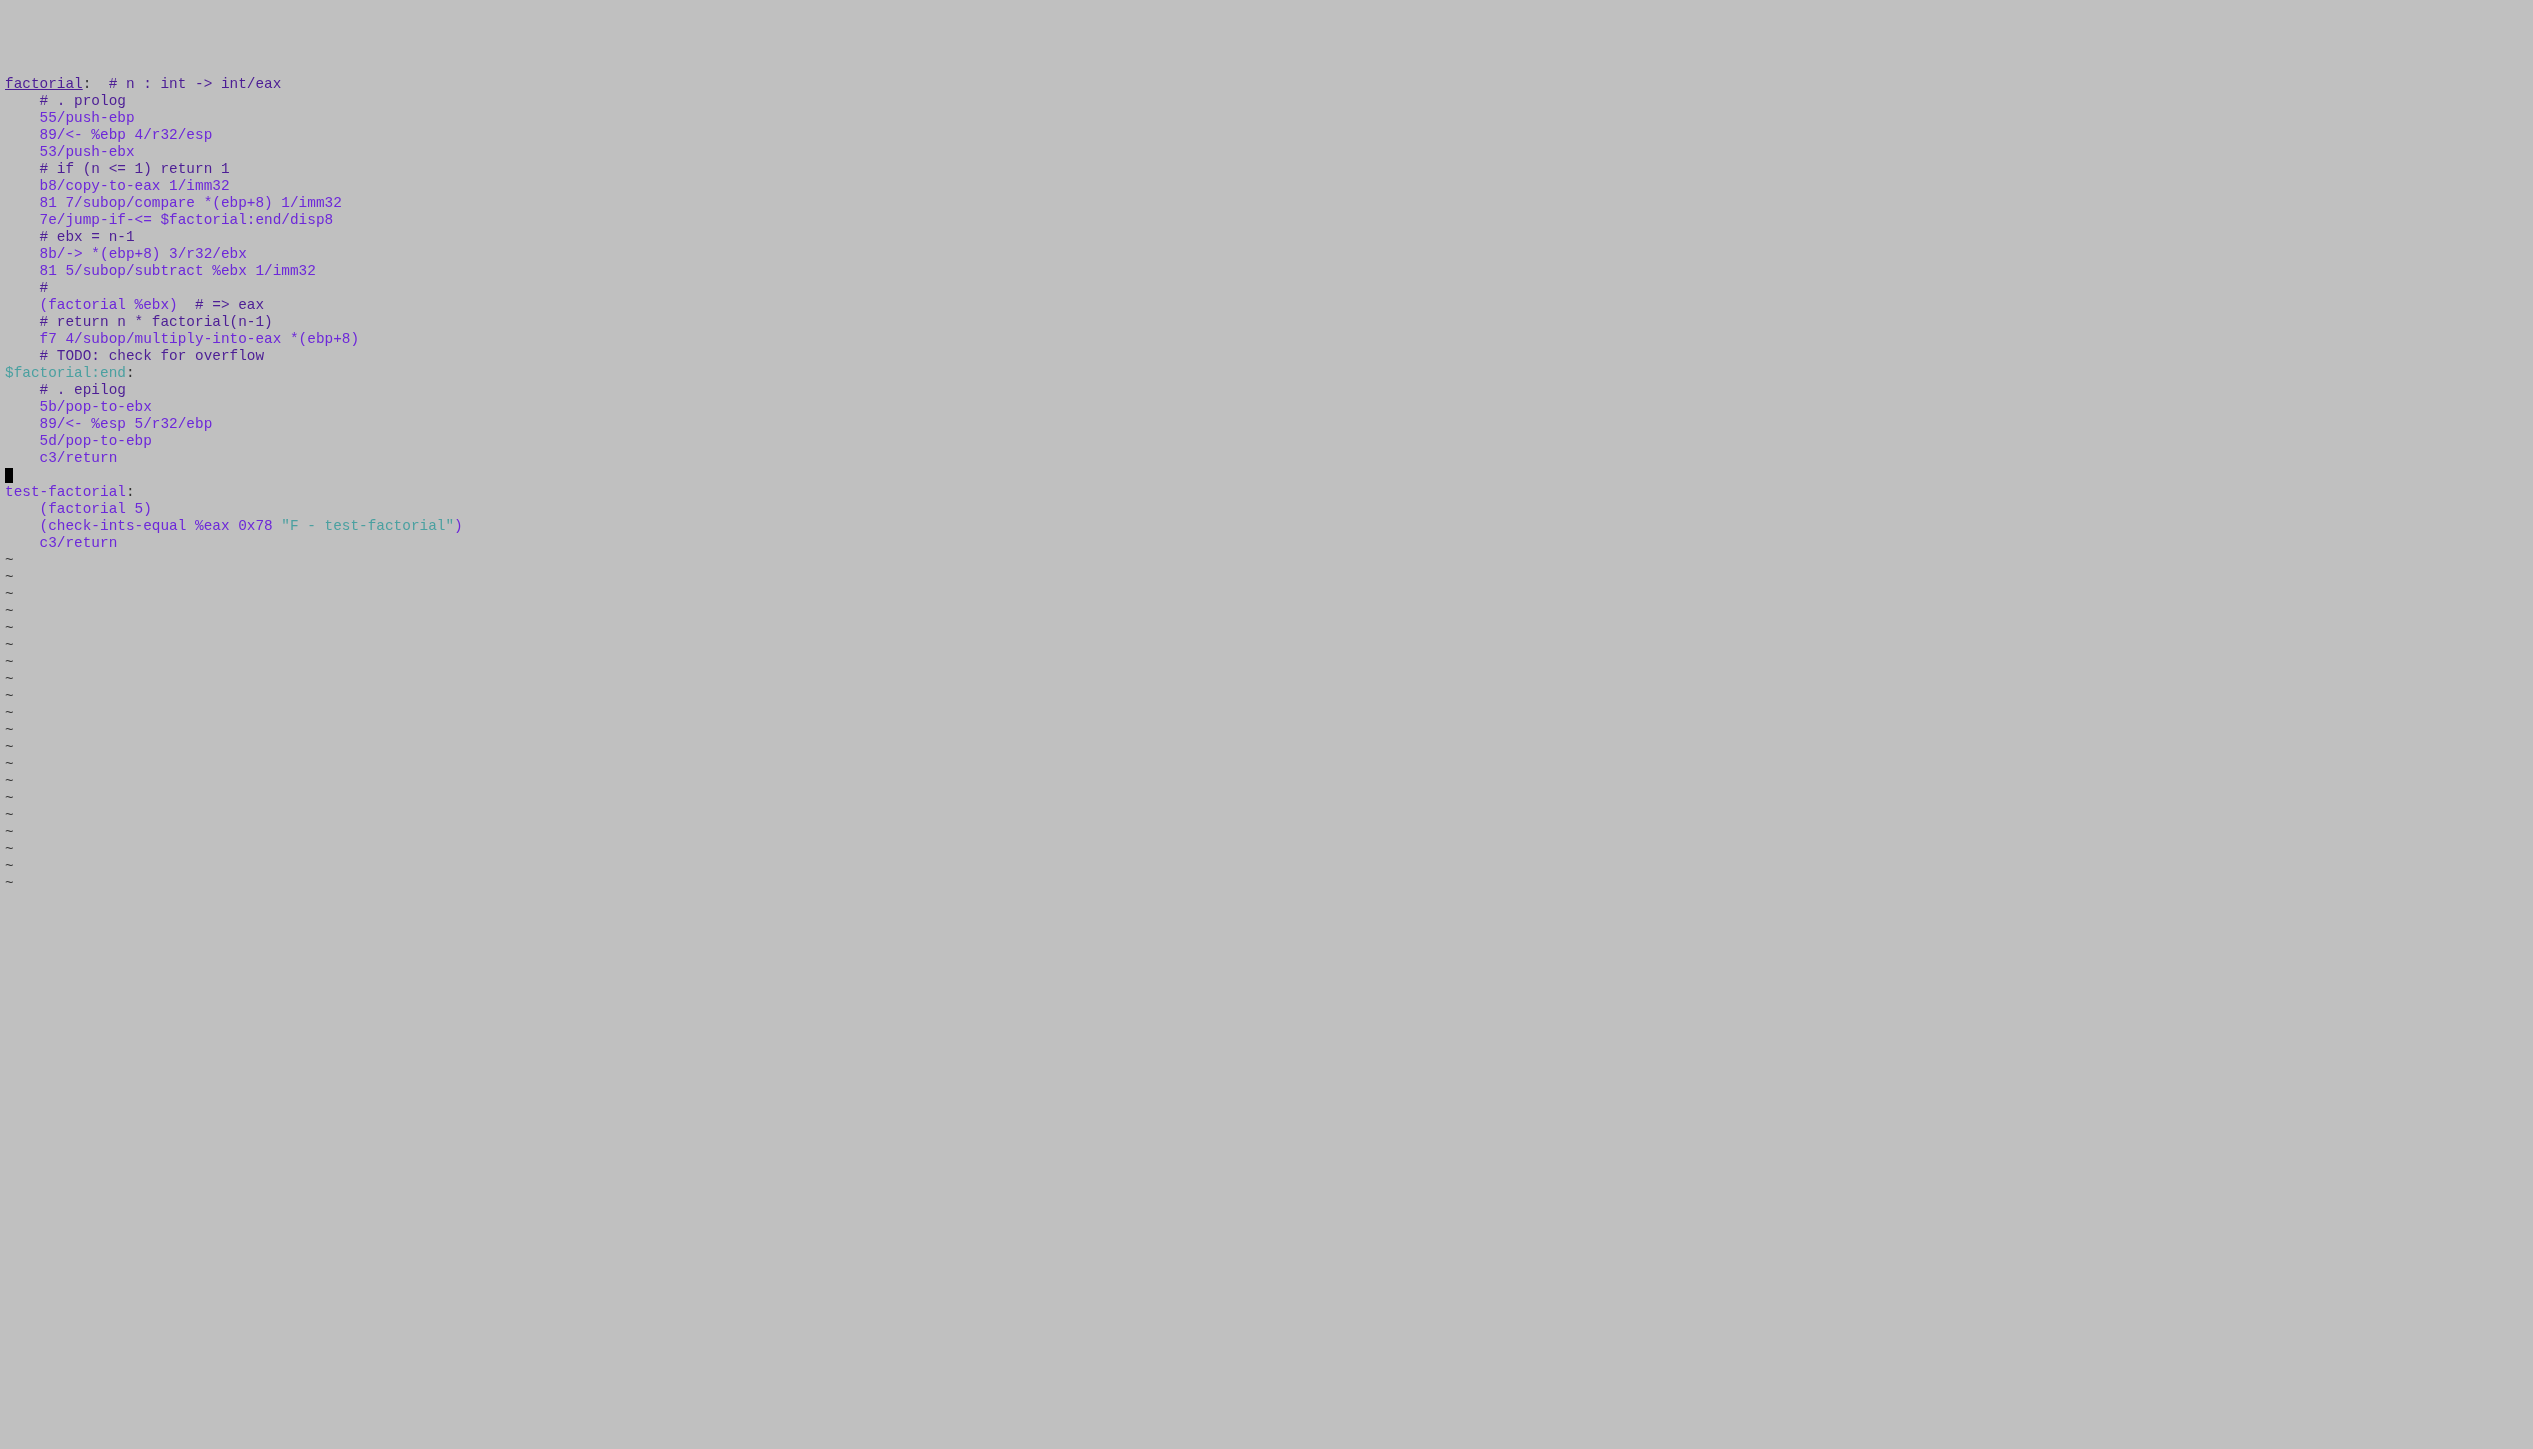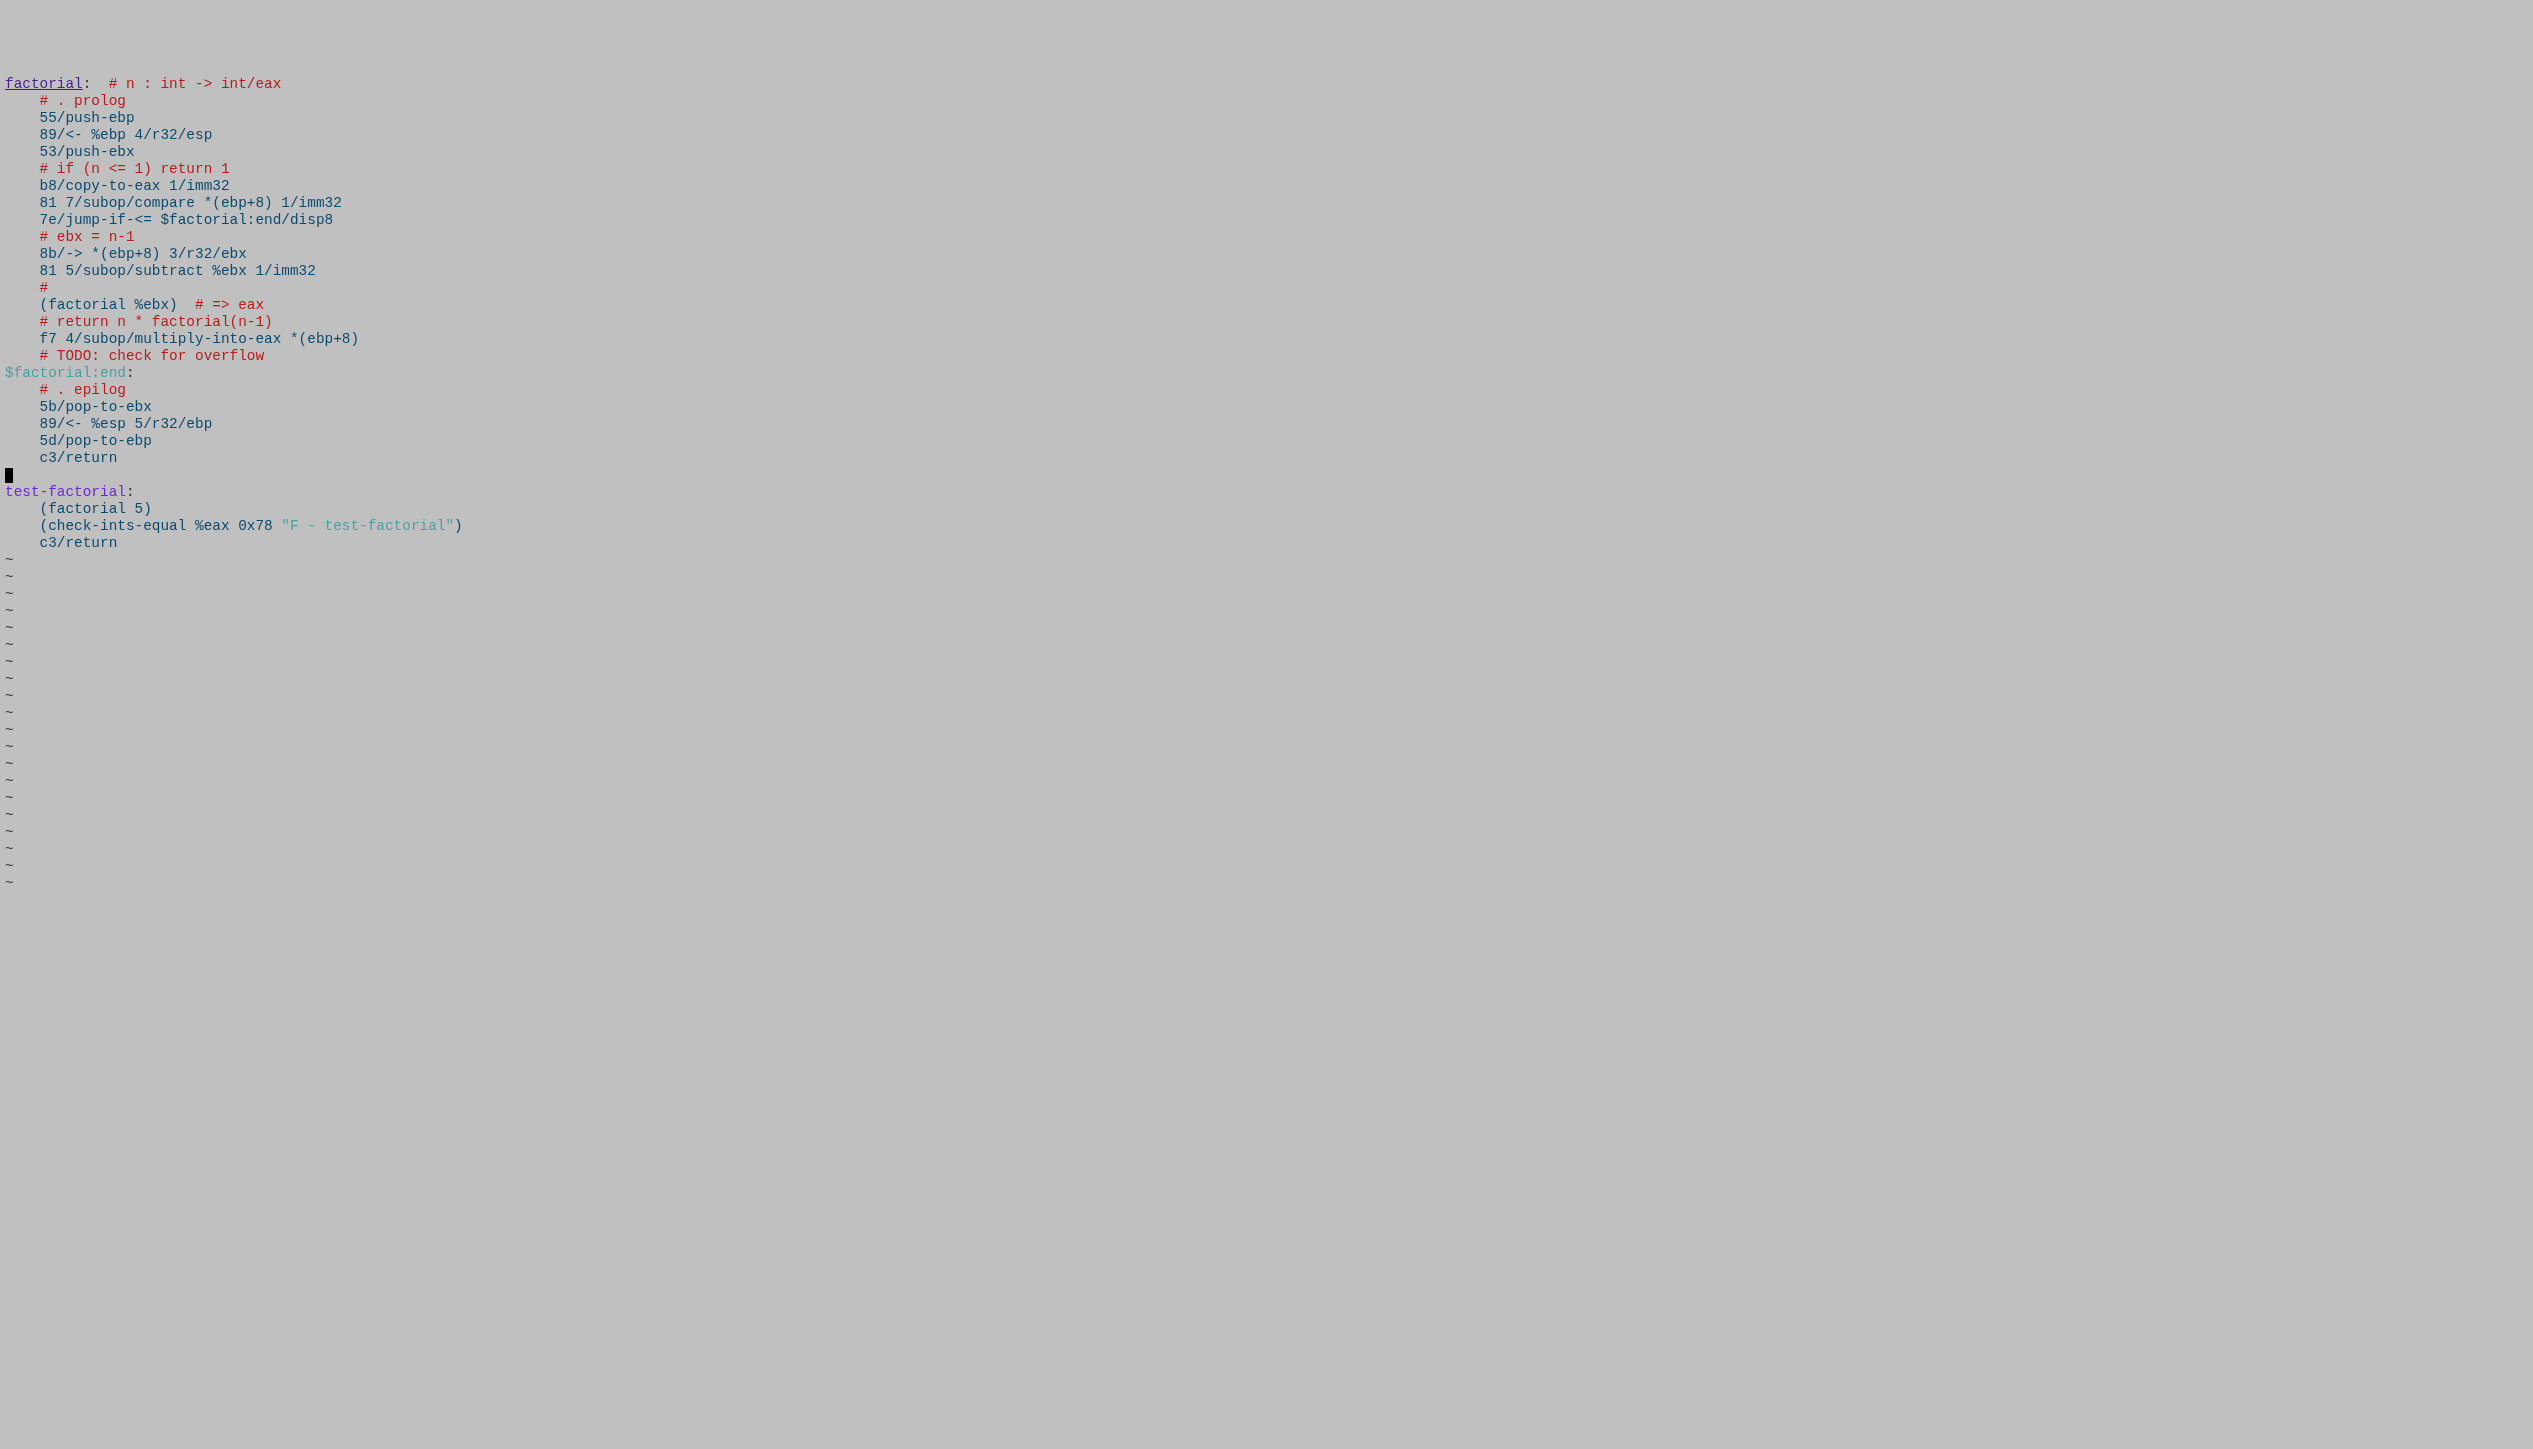--- a/index.html
+++ b/index.html
@@ -24,25 +24,25 @@
       color: #4c1d95;
       text-decoration: underline;
     }
     .label-nou {
       color: #6d28d9;
     }
     .colon {
       color: #333333;
     }
     .comment {
-      color: #b91c1c;
+      color: #4c1d95;
       font-family: Liberation Mono, monospace;
     }
     .code {
-      color: #0c4a6e;
+      color: #6d28d9;
     }
     .sublabel {
       color: #4aa0a0;
     }
     .string {
       color: #4aa0a0;
     }
     .cursor {
       background-color: #000000;
       display: inline-block;

